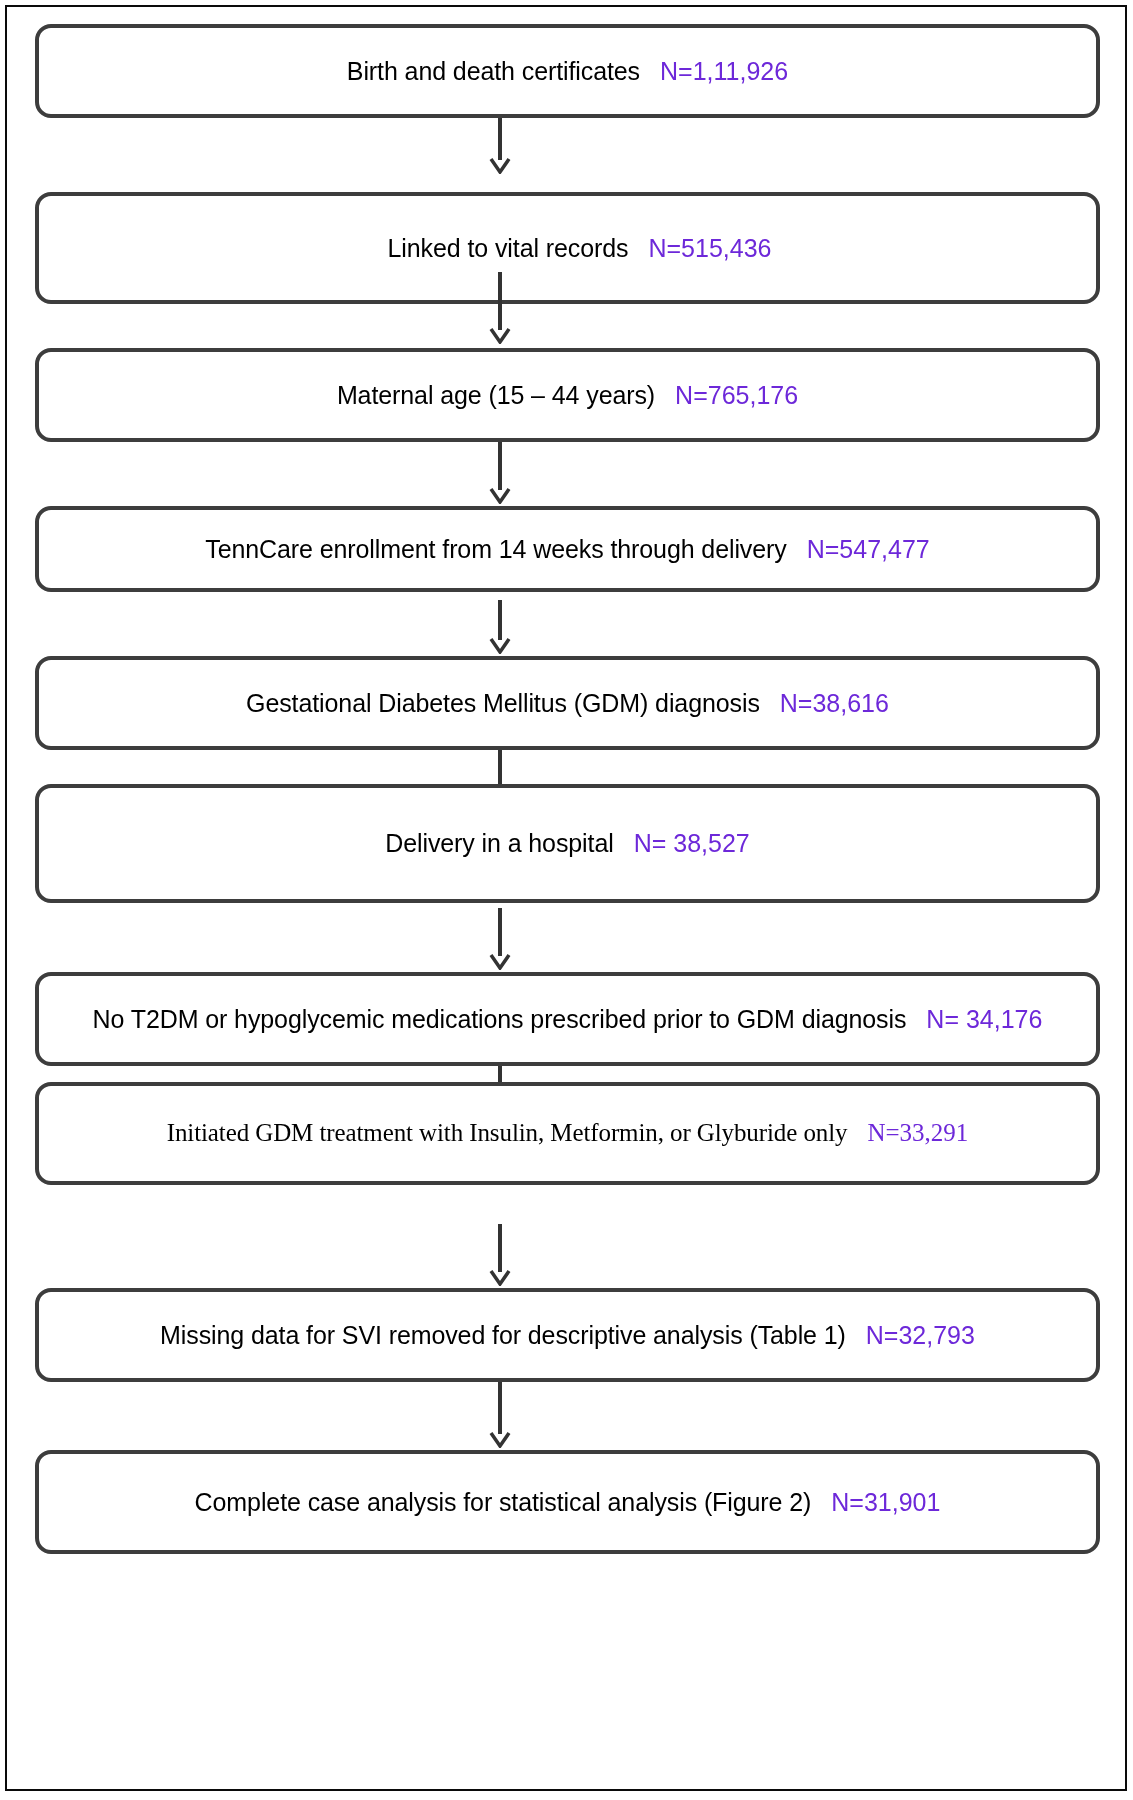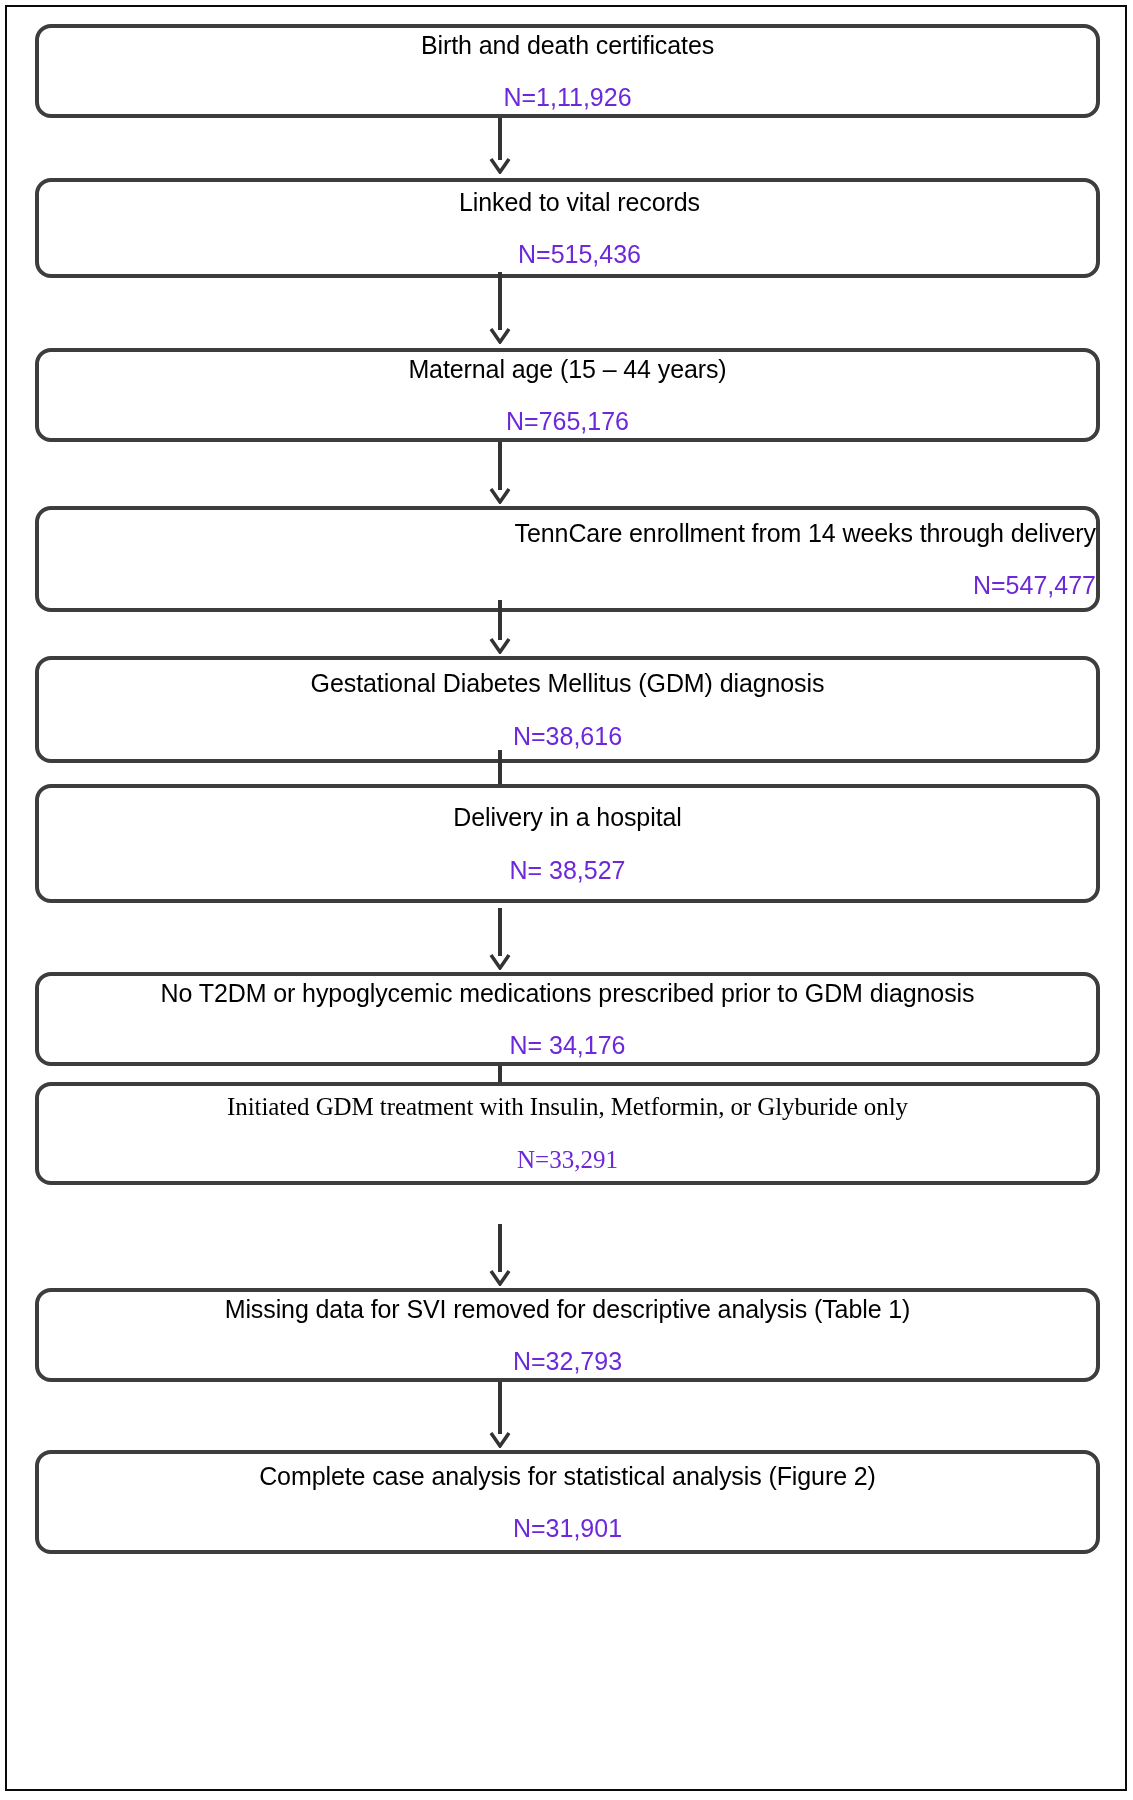--- a/index.html
+++ b/index.html
@@ -37,21 +37,21 @@
   
   .node {
     position: absolute;
     left: 35px;
     width: 1065px;
     box-sizing: border-box;
     border: 4px solid #3d3d3d;
     border-radius: 16px;
     background: #ffffff;
     display: flex;
-    flex-direction: column;
+    flex-direction: row;
     align-items: center;
     justify-content: center;
     gap: 20px;
   }
   .node-line {
     color: #000000;
     font-size: 25px;
     line-height: 1.30;
     text-align: center;
     white-space: nowrap;
@@ -102,21 +102,21 @@
 
   <div class="connector" style="top:118px; height:56px;">
     <div class="shaft" style="height:42px;"></div>
     <div class="head" style="top:40px;">
       <svg width="22" height="16" viewBox="0 0 22 16" aria-hidden="true">
         <polyline points="2,1 11,14 20,1" fill="none" stroke="#333333" stroke-width="3.5"></polyline>
       </svg>
     </div>
   </div>
 
-  <div class="node" style="top:178px; height:100px;padding-left:24px;">
+  <div class="node" style="top:192px; height:112px;padding-left:24px;">
     <div class="node-line">Linked to vital records</div>
     <div class="node-count">N=515,436</div>
   </div>
 
   <div class="connector" style="top:272px; height:72px;">
     <div class="shaft" style="height:58px;"></div>
     <div class="head" style="top:56px;">
       <svg width="22" height="16" viewBox="0 0 22 16" aria-hidden="true">
         <polyline points="2,1 11,14 20,1" fill="none" stroke="#333333" stroke-width="3.5"></polyline>
       </svg>
@@ -130,35 +130,35 @@
 
   <div class="connector" style="top:442px; height:62px;">
     <div class="shaft" style="height:48px;"></div>
     <div class="head" style="top:46px;">
       <svg width="22" height="16" viewBox="0 0 22 16" aria-hidden="true">
         <polyline points="2,1 11,14 20,1" fill="none" stroke="#333333" stroke-width="3.5"></polyline>
       </svg>
     </div>
   </div>
 
-  <div class="node" style="top:506px; height:106px;align-items:flex-end;">
+  <div class="node" style="top:506px; height:86px;">
     <div class="node-line">TennCare enrollment from 14 weeks through delivery</div>
     <div class="node-count">N=547,477</div>
   </div>
 
   <div class="connector" style="top:600px; height:54px;">
     <div class="shaft" style="height:40px;"></div>
     <div class="head" style="top:38px;">
       <svg width="22" height="16" viewBox="0 0 22 16" aria-hidden="true">
         <polyline points="2,1 11,14 20,1" fill="none" stroke="#333333" stroke-width="3.5"></polyline>
       </svg>
     </div>
   </div>
 
-  <div class="node" style="top:656px; height:107px;">
+  <div class="node" style="top:656px; height:94px;">
     <div class="node-line">Gestational Diabetes Mellitus (GDM) diagnosis</div>
     <div class="node-count">N=38,616</div>
   </div>
 
   <div class="connector" style="top:750px; height:62px;">
     <div class="shaft" style="height:48px;"></div>
     <div class="head" style="top:46px;">
       <svg width="22" height="16" viewBox="0 0 22 16" aria-hidden="true">
         <polyline points="2,1 11,14 20,1" fill="none" stroke="#333333" stroke-width="3.5"></polyline>
       </svg>

